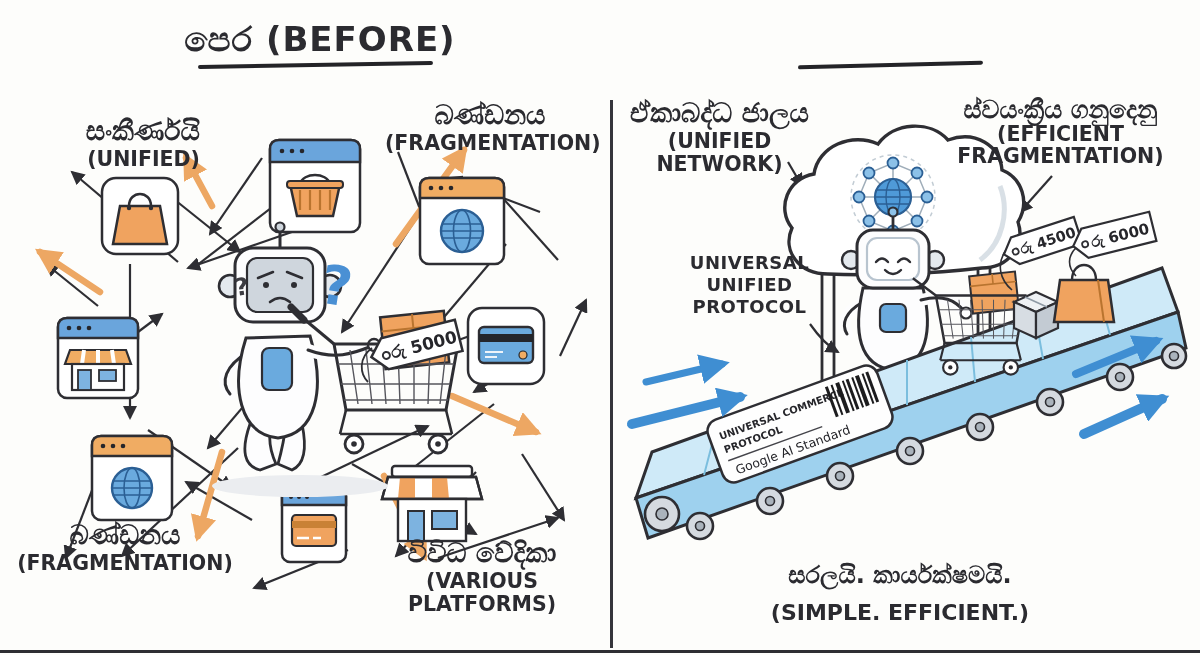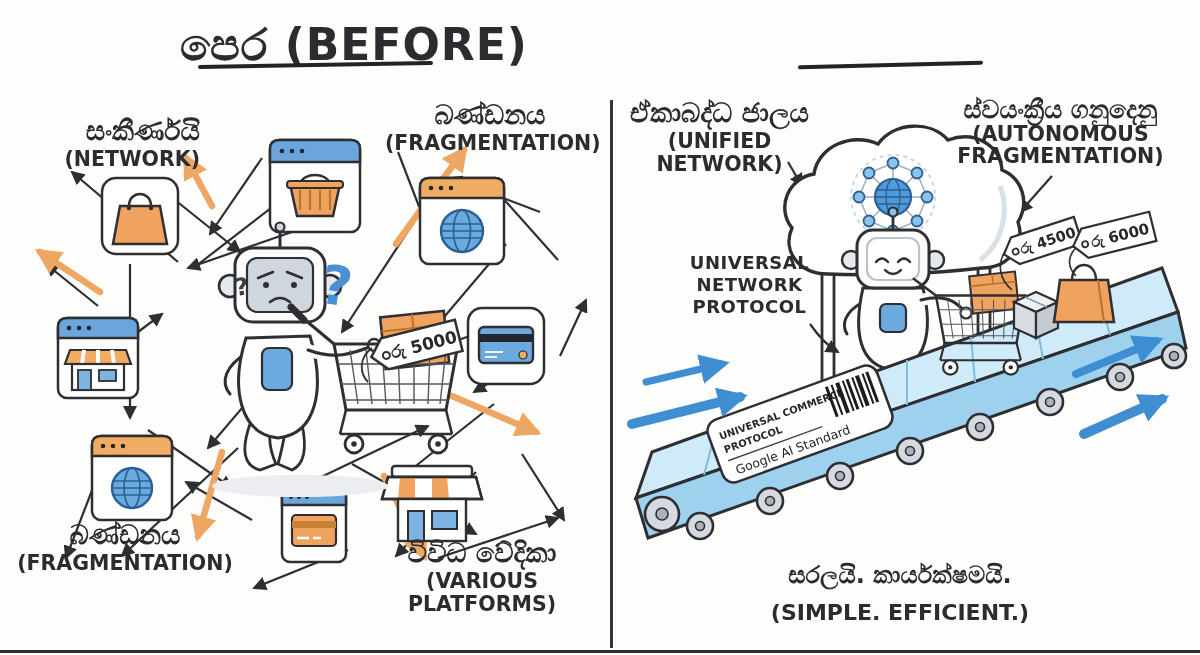--- a/index.html
+++ b/index.html
@@ -2,21 +2,21 @@
 <html><head>
 <meta charset="utf-8">
 <style>
   html,body{margin:0;padding:0;background:#e8e8e8;}
   .stage{
     position:relative;width:1200px;height:655px;background:#fdfdfb;
     overflow:hidden;font-family:"DejaVu Sans",sans-serif;color:#2b2b30;
   }
   .art{position:absolute;left:0;top:0;z-index:1;}
   .txt{position:absolute;z-index:2;text-align:center;font-weight:bold;line-height:1.12;}
-  .title{font-size:44px;letter-spacing:1px;white-space:nowrap;}
+  .title{font-size:34px;letter-spacing:1px;white-space:nowrap;}
   .uline{position:absolute;z-index:2;height:4px;background:#232327;border-radius:2px;}
   .si{font-size:27px;}
   .en{font-size:20.5px;margin-top:2px;}
   .en-tight{font-size:20.5px;line-height:1.05;}
   .proto{font-size:18px;line-height:1.22;letter-spacing:.5px;}
   .divider{position:absolute;z-index:3;width:2.5px;background:#35353b;}
   .baseline{position:absolute;z-index:3;height:2.5px;background:#2e2e33;}
   .ar{stroke:#2e2e33;stroke-width:2.2;fill:none;}
   .oar{stroke:#eda763;stroke-width:6.5;fill:none;stroke-linecap:round;}
   .bar{stroke:#3f8ed2;fill:none;stroke-linecap:round;}
@@ -31,21 +31,21 @@
 
 <div class="stage">
 
   <div class="txt title" style="left:180px;top:20px;width:280px;">පෙර (BEFORE)</div>
   <div class="uline" style="left:198px;top:63px;width:235px;transform:rotate(-1deg);"></div>
 
   <div class="uline" style="left:798px;top:63px;width:185px;transform:rotate(-1.5deg);"></div>
 
   <div class="txt" style="left:25px;top:116px;width:175px;text-align:right;">
     <div class="si">සංකීර්ණයි</div>
-    <div class="en">(NETWORK)</div>
+    <div class="en">(UNIFIED)</div>
   </div>
 
   <div class="txt" style="left:385px;top:100px;width:210px;">
     <div class="si">බණ්ඩනය</div>
     <div class="en">(FRAGMENTATION)</div>
   </div>
 
   <div class="txt" style="left:15px;top:520px;width:220px;">
     <div class="si">බණ්ඩනය</div>
     <div class="en">(FRAGMENTATION)</div>
@@ -56,27 +56,27 @@
     <div class="en">(UNIFIED NETWORK)</div>
   </div>
 
   <div class="txt" style="left:362px;top:538px;width:240px;">
     <div class="si">විවිධ වේදිකා</div>
     <div class="en">(VARIOUS PLATFORMS)</div>
   </div>
 
   <div class="txt" style="left:948px;top:96px;width:225px;">
     <div class="si" style="font-size:25px;">ස්වයංක්‍රීය ගනුදෙනු</div>
-    <div class="en-tight">(AUTONOMOUS</div>
+    <div class="en-tight">(EFFICIENT</div>
     <div class="en-tight">FRAGMENTATION)</div>
   </div>
 
   <div class="txt proto" style="left:662px;top:252px;width:175px;">
     <div>UNIVERSAL</div>
-    <div>NETWORK</div>
+    <div>UNIFIED</div>
     <div>PROTOCOL</div>
   </div>
 
   <div class="txt" style="left:730px;top:562px;width:340px;">
     <div class="si" style="font-size:24px;">සරලයි. කාර්යක්ෂමයි.</div>
     <div class="en" style="font-size:22px;margin-top:12px;">(SIMPLE. EFFICIENT.)</div>
   </div>
 
   <div class="divider" style="left:610px;top:100px;height:548px;"></div>
   <div class="baseline" style="left:0;top:650px;width:1200px;"></div>

